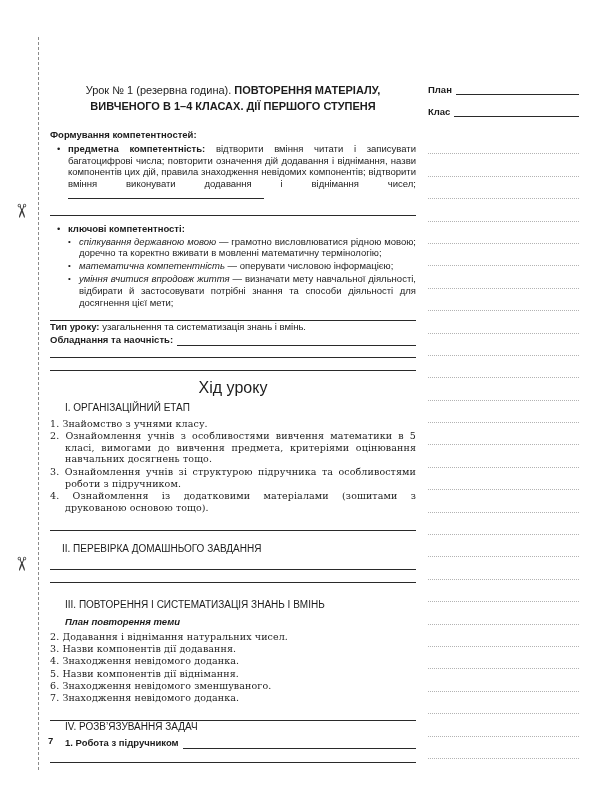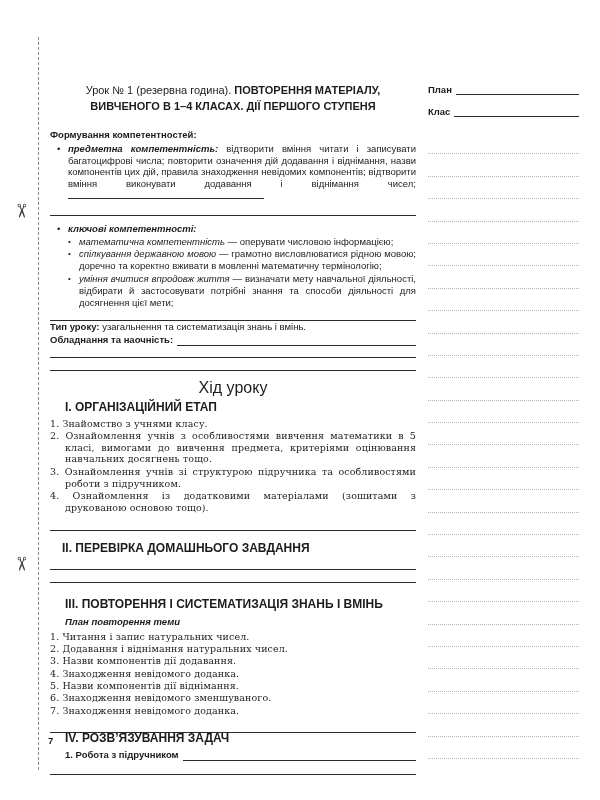--- a/index.html
+++ b/index.html
@@ -13,34 +13,34 @@
     transform:rotate(90deg);line-height:24px;text-align:center;}
   .scissors.s1{top:199px;}
   .scissors.s2{top:552px;}
 
   
   .main{position:absolute;left:50px;top:82px;width:366px;font-size:9.5px;line-height:11.8px;}
   .title{ text-align:center;font-size:11px;line-height:16px;margin:0 6px 15px 6px;}
   .title .t-prefix{font-weight:400;}
   .title .t-main{font-weight:700;}
   .bold{font-weight:700;}
-  .bi{font-weight:700;font-style:italic;margin-top:12px;}
+  .bi{font-weight:700;margin-top:12px;}
   .it{font-style:italic;}
   .comp-heading{font-weight:700;margin-bottom:2px;}
   .bullet{position:relative;padding-left:18px;margin-bottom:1px;text-align:justify;}
   .bullet::before{content:"•";position:absolute;left:7px;top:0;}
   .subbullet{position:relative;padding-left:11px;margin-bottom:1px;text-align:justify;}
   .subbullet::before{content:"•";position:absolute;left:0;top:0;font-size:8px;}
   .fill-line{display:inline-block;border-bottom:1px solid #2a2a2a;height:8px;}
   .wline{border-bottom:1px solid #2a2a2a;height:11px;}
   .wline+.wline{height:12px;}
   .flexrow{display:flex;align-items:flex-end;}
   .flexrow .ffill{flex:1;border-bottom:1px solid #2a2a2a;height:8px;margin-left:4px;}
   .course-heading{text-align:center;font-size:16px;margin:11px 0 8px 0;}
-  .sec-heading{font-weight:700;font-size:12px;margin-left:15px;}
+  .sec-heading{font-weight:400;font-size:10px;margin-left:15px;}
   .sub-heading{font-weight:700;font-style:italic;margin-left:15px;margin-top:5px;margin-bottom:3px;}
   .num-list{font-family:"DejaVu Serif","Liberation Serif",serif;letter-spacing:0.1px;}
   .num-list .li{padding-left:15px;text-indent:-15px;margin-bottom:0.5px;text-align:justify;}
   .type-row{}
   .equip-row{margin-top:1px;text-align:right;}
 
   
   .rightcol{position:absolute;left:428px;top:84px;width:151px;font-size:9.5px;}
   .field-row{display:flex;align-items:flex-end;font-weight:700;margin-bottom:11px;}
   .field-row .ffill{flex:1;border-bottom:1px solid #2a2a2a;height:8px;margin-left:4px;}
@@ -71,24 +71,24 @@
     <div class="bullet">
       <span class="bi">предметна компетентність:</span><span> відтворити вміння читати і записувати багатоцифрові числа; повторити означення дій додавання і віднімання, назви компонентів цих дій, правила знаходження невідомих компонентів; відтворити вміння виконувати додавання і віднімання чисел; </span><span class="fill-line" style="width:196px;"></span>
     </div>
 
     <div class="wline" style="margin-top:2px;"></div>
 
     <div class="bullet" style="margin-top:7px;">
       <span class="bi">ключові компетентності:</span>
       <div style="margin-top:1px;">
         <div class="subbullet">
-          <span class="it">математична компетентність</span><span> — оперувати числовою інформацією;</span>
+          <span class="it">спілкування державною мовою</span><span> — грамотно висловлюватися рідною мовою; доречно та коректно вживати в мовленні математичну термінологію;</span>
         </div>
         <div class="subbullet">
-          <span class="it">спілкування державною мовою</span><span> — грамотно висловлюватися рідною мовою; доречно та коректно вживати в мовленні математичну термінологію;</span>
+          <span class="it">математична компетентність</span><span> — оперувати числовою інформацією;</span>
         </div>
         <div class="subbullet">
           <span class="it">уміння вчитися впродовж життя</span><span> — визначати мету навчальної діяльності, відбирати й застосовувати потрібні знання та способи діяльності для досягнення цієї мети;</span>
         </div>
       </div>
     </div>
 
     <div class="wline" style="margin-top:0px;"></div>
 
     <div class="type-row">
@@ -114,21 +114,20 @@
 
     <div class="wline" style="margin-top:6px;"></div>
 
     <div class="sec-heading" style="margin-top:12px;margin-left:12px;">ІІ. ПЕРЕВІРКА ДОМАШНЬОГО ЗАВДАННЯ</div>
     <div class="wline" style="margin-top:3px;"></div>
     <div class="wline"></div>
 
     <div class="sec-heading" style="margin-top:16px;">ІІІ. ПОВТОРЕННЯ І СИСТЕМАТИЗАЦІЯ ЗНАНЬ І ВМІНЬ</div>
     <div class="sub-heading">План повторення теми</div>
     <div class="num-list">
-      <div class="li">1. Читання і запис натуральних чисел.</div>
       <div class="li">2. Додавання і віднімання натуральних чисел.</div>
       <div class="li">3. Назви компонентів дії додавання.</div>
       <div class="li">4. Знаходження невідомого доданка.</div>
       <div class="li">5. Назви компонентів дії віднімання.</div>
       <div class="li">6. Знаходження невідомого зменшуваного.</div>
       <div class="li">7. Знаходження невідомого доданка.</div>
     </div>
 
     <div class="wline" style="margin-top:5px;"></div>
 

